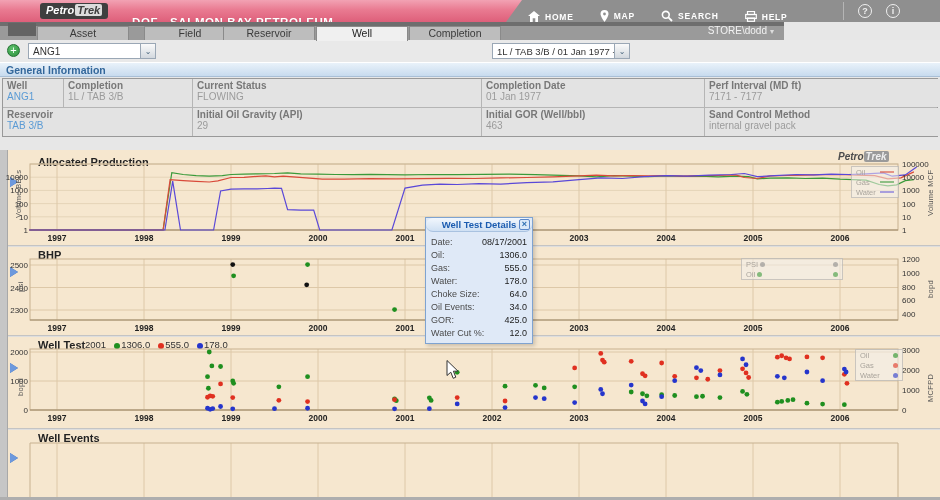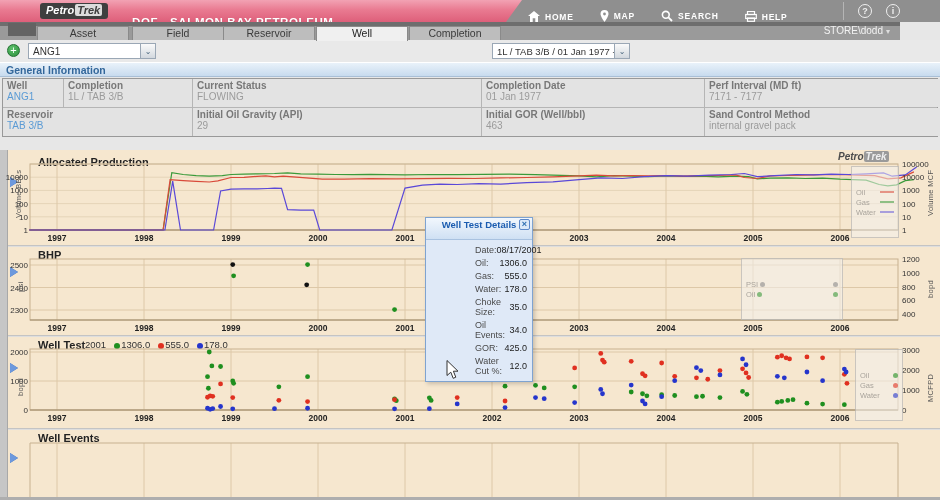--- a/index.html
+++ b/index.html
@@ -19,21 +19,21 @@
                letter-spacing:.6px; text-shadow:0 1px 1px rgba(0,0,0,.25);margin-top:12px; }
   .nav { position:absolute; left:528px; top:0; height:22px; display:flex; align-items:flex-end; gap:26px; }
   .nav-item { display:flex; align-items:center; gap:5px; color:#fff; font-size:8.5px; font-weight:bold;
               letter-spacing:.8px; cursor:pointer; }
   .nav-item svg { display:block; }
   .nav-divider { position:absolute; left:843px; top:2px; width:1px; height:18px; background:#b5b5b5; }
   .circ-btn { position:absolute; top:4px; width:14px; height:14px; border:1.5px solid #f0f0f0; border-radius:50%;
               color:#f0f0f0; font-size:9px; font-weight:bold; display:flex; align-items:center; justify-content:center; }
 
   
-  .tabbar { position:absolute; top:22px; left:0; width:900px; height:18px;
+  .tabbar { position:absolute; top:22px; left:0; width:784px; height:18px;
             background:linear-gradient(to bottom,#6e6e6e 0,#6e6e6e 4px,#9a9a9a 4px,#9a9a9a 100%); }
   .tabbar-block { position:absolute; top:1px; left:8px; width:28px; height:13px; background:#636363; }
   .tab { position:absolute; top:4px; height:14px; width:92px; background:#bdbdbd; border:1px solid #8a8a8a;
          border-bottom:none; color:#3a3a3a; font-size:10.5px; text-align:center; line-height:13px; cursor:pointer; }
   .tab.active { background:#f0f0f0; height:15px; font-weight:normal; color:#222; z-index:2; }
   .user-menu { position:absolute; right:10px; top:3px; color:#f2f2f2; font-size:10px; cursor:pointer; }
   .user-menu .caret { font-size:8px; color:#ddd; margin-left:3px; }
 
   
   .selrow { position:absolute; top:40px; left:0; width:940px; height:22px; background:#e9e9e9; }
@@ -72,38 +72,38 @@
   .chart-svg { position:absolute; left:0; width:940px; }
   .tri { position:absolute; width:0; height:0; border-left:8px solid #6d99dd; border-top:5px solid transparent;
          border-bottom:5px solid transparent; cursor:pointer; filter:drop-shadow(0 0 0.5px #3a6cb5); }
   .rot { position:absolute; transform-origin:left top; transform:rotate(-90deg); font-size:7.5px; color:#555;
          white-space:nowrap; letter-spacing:.3px; }
 
   .watermark { position:absolute; left:838px; top:151px; font-size:10px; font-weight:bold; font-style:italic; color:#4c4c4c; }
   .watermark .trek { background:#9a9a9a; color:#efefef; border-radius:2px; padding:0 2px; }
 
   .ghost { position:absolute; background:rgba(242,240,236,.55); border:1px solid rgba(150,150,150,.45);
-           font-size:7.5px; color:#a9a49c; padding:20px 4px; }
+           font-size:7.5px; color:#a9a49c; padding:0 4px; }
   .ghost-row { display:flex; align-items:center; justify-content:space-between; gap:4px; height:10px; }
   .gl-line { display:inline-block; width:14px; height:2px; opacity:.55; }
   .gl-dot { display:inline-block; width:5px; height:5px; border-radius:50%; opacity:.6; }
 
   .wt-hover { position:absolute; left:85px; top:339px; font-size:9.5px; color:#333; display:flex; gap:8px; align-items:center; }
   .wt-hover .dot { display:inline-block; width:6px; height:6px; border-radius:50%; margin-right:1px; vertical-align:-0.5px; }
 
   
   .popup { position:absolute; left:425px; top:217px; width:108px; border:1px solid #7fa3d0; background:#dfe9f7;
            box-shadow:2px 2px 4px rgba(0,0,0,.18); z-index:50; }
-  .popup-title { position:relative; height:22px; background:linear-gradient(#f2f7fd,#cfe0f3);
+  .popup-title { position:relative; height:14px; background:linear-gradient(#f2f7fd,#cfe0f3);
                  border-bottom:1px solid #a9c2e0; color:#1b5cb0; font-weight:bold; font-size:9.5px;
-                 line-height:13px; text-align:center; }
+                 line-height:13px; text-align:center;border-radius:7px; }
   .popup-close { position:absolute; right:2px; top:1px; width:11px; height:11px; background:#dce9f8;
                  border:1px solid #5b87c8; border-radius:2px; color:#2b6cb0; font-size:9px; line-height:9px;
                  text-align:center; cursor:pointer; }
-  .popup-body { padding:3px 5px 4px 5px;margin-left:44px; }
+  .popup-body { padding:3px 5px 4px 5px; }
   .popup-row { display:flex; justify-content:space-between; align-items:center; font-size:9px; padding:1.5px 0; }
   .popup-row .pl { color:#4a4a4a; width:58px; }
   .popup-row .pv { color:#222; text-align:right; }
 
   .cursor { position:absolute; left:446px; top:360px; z-index:60; }
 </style>
 </head>
 <body>
 
 <div class="screen">
@@ -151,21 +151,21 @@
       </div>
     </div>
     <div class="nav-divider"></div>
     <div class="circ-btn" style="left:858px;">?</div>
     <div class="circ-btn" style="left:886px;">i</div>
   </div>
 
   <div class="tabbar">
     <div class="tabbar-block"></div>
     <div class="tab" style="left:37px;">Asset</div>
-    <div class="tab" style="left:132px;">Field</div>
+    <div class="tab" style="left:144px;">Field</div>
     <div class="tab" style="left:223px;">Reservoir</div>
     <div class="tab active" style="left:316px;">Well</div>
     <div class="tab" style="left:409px;">Completion</div>
     <div class="user-menu"><span>STORE\dodd</span><span class="caret">▾</span></div>
   </div>
 
   <div class="selrow">
     <div class="plus-btn">+</div>
     <div class="sel sel-well">
       <div class="sel-text">ANG1</div>
@@ -537,21 +537,21 @@
         <div class="popup-row">
           <span class="pl">Gas:</span>
           <span class="pv">555.0</span>
         </div>
         <div class="popup-row">
           <span class="pl">Water:</span>
           <span class="pv">178.0</span>
         </div>
         <div class="popup-row">
           <span class="pl">Choke Size:</span>
-          <span class="pv">35.0</span>
+          <span class="pv">64.0</span>
         </div>
         <div class="popup-row">
           <span class="pl">Oil Events:</span>
           <span class="pv">34.0</span>
         </div>
         <div class="popup-row">
           <span class="pl">GOR:</span>
           <span class="pv">425.0</span>
         </div>
         <div class="popup-row">

